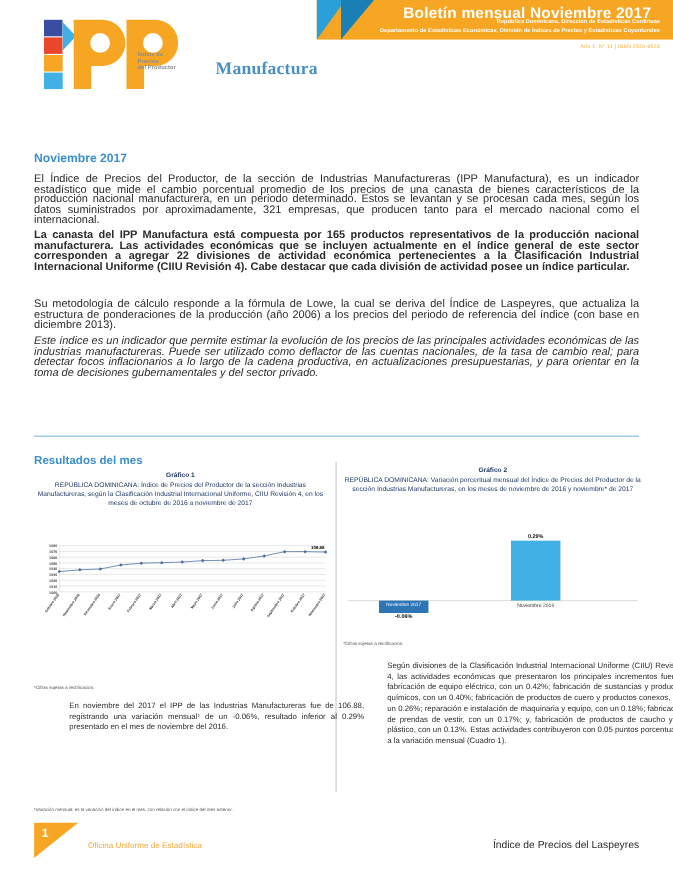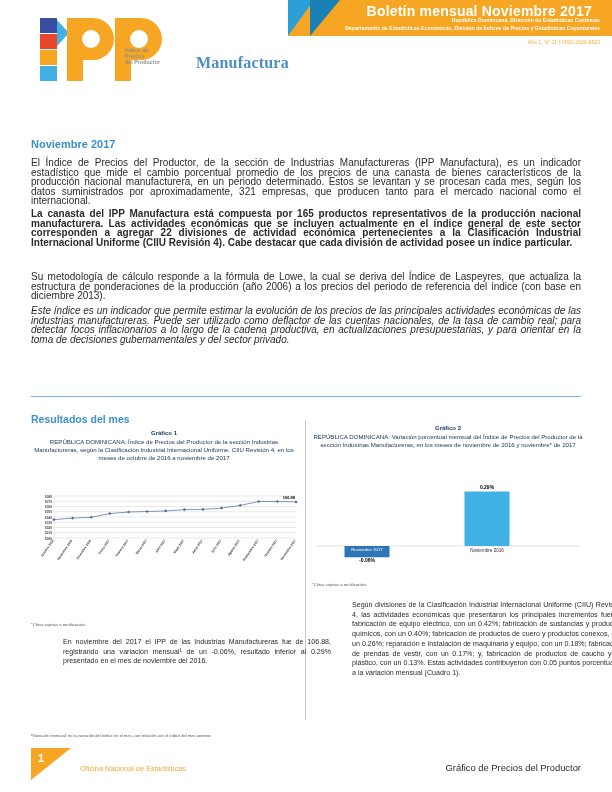--- a/index.html
+++ b/index.html
@@ -207,16 +207,16 @@
       <text x="175" y="23.015151515151523" text-anchor="middle" font-size="5" font-weight="bold" fill="#000">0.29%</text>
       <text x="175" y="86" text-anchor="middle" font-size="4.6" fill="#303030">Noviembre 2016</text>
     </svg>
 
   <div class="note" id="note2">*Cifras sujetas a rectificación.</div>
   <div class="bodycol" id="txtR">Según divisiones de la Clasificación Industrial Internacional Uniforme (CIIU) Revisión 4, las actividades económicas que presentaron los principales incrementos fueron: fabricación de equipo eléctrico, con un 0.42%; fabricación de sustancias y productos químicos, con un 0.40%; fabricación de productos de cuero y productos conexos, con un 0.26%; reparación e instalación de maquinaria y equipo, con un 0.18%; fabricación de prendas de vestir, con un 0.17%; y, fabricación de productos de caucho y de plástico, con un 0.13%. Estas actividades contribuyeron con 0.05 puntos porcentuales a la variación mensual (Cuadro 1).</div>
 
   <div class="foot-note">¹Variación mensual: es la variación del índice en el mes, con relación con el índice del mes anterior.</div>
   <div class="foot-tri"></div>
   <div class="foot-num">1</div>
-  <div class="foot-one">Oficina Nacional de Estadísticas</div>
-  <div class="foot-right">Gráfico de Precios del Productor</div>
+  <div class="foot-one">Oficina Uniforme de Estadística</div>
+  <div class="foot-right">Índice de Precios del Laspeyres</div>
 
 </div>
 
 </body></html>

